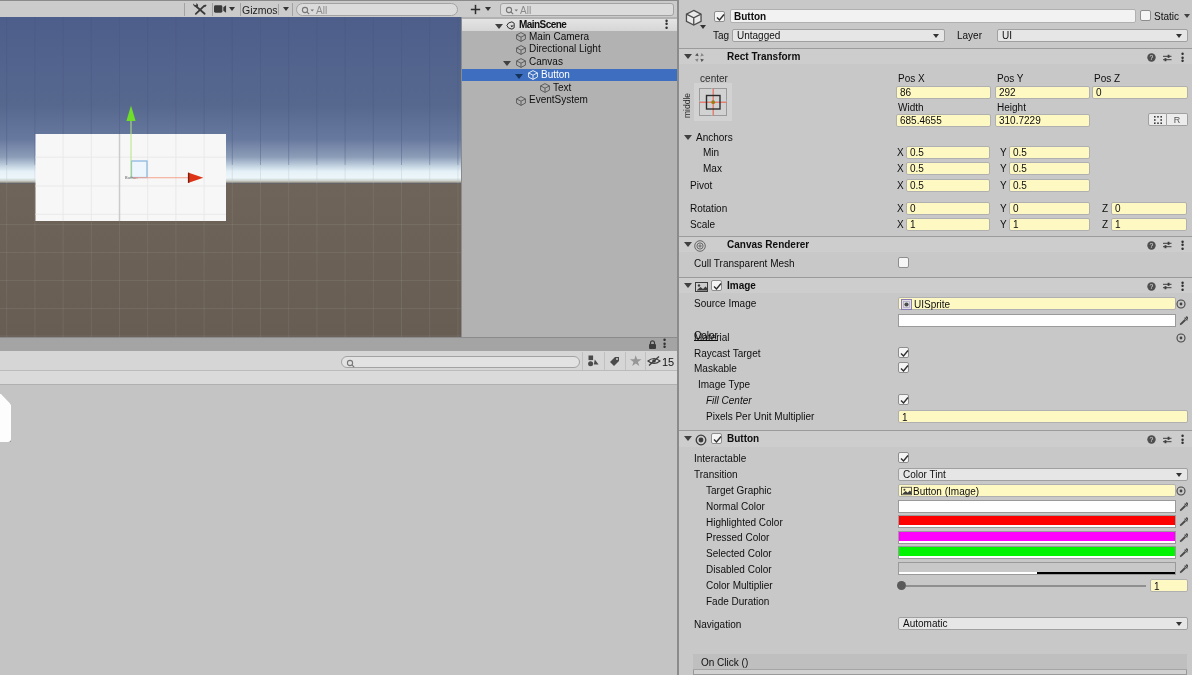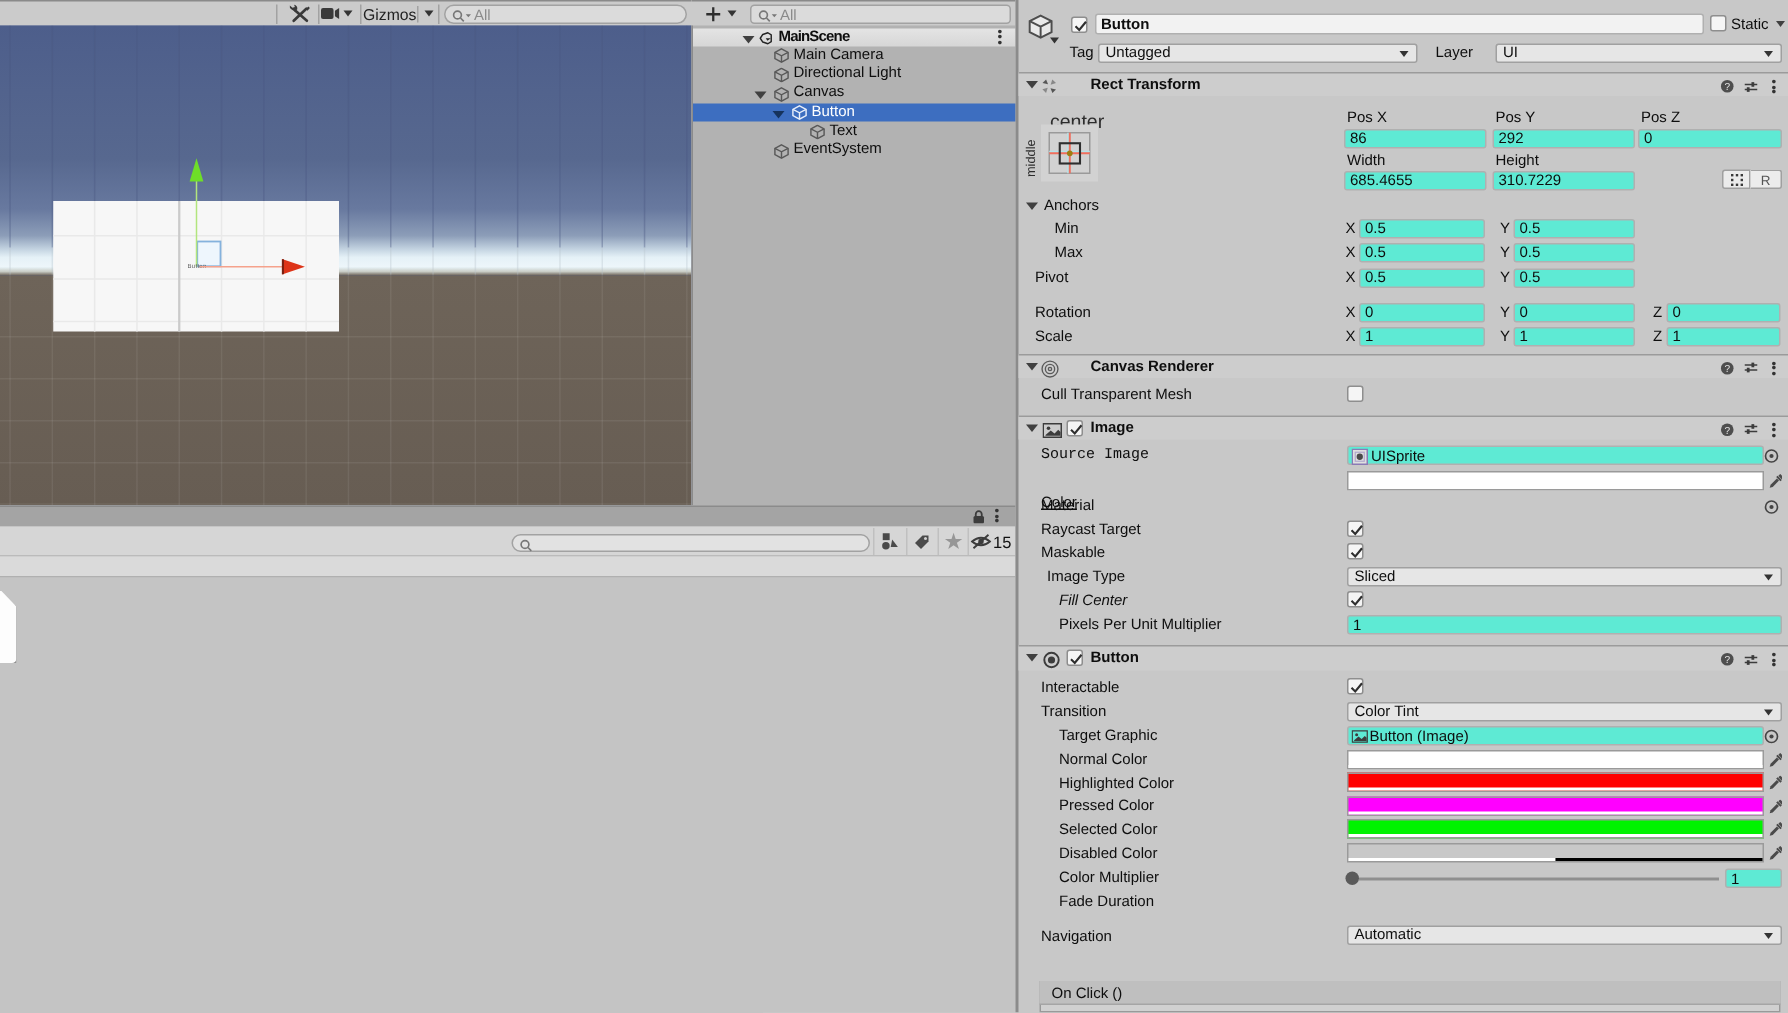--- a/index.html
+++ b/index.html
@@ -14,21 +14,21 @@
 
 #hier{left:461px;top:17px;width:216px;height:320px;background:#b2b2b2;border-left:1px solid #8b8b8b}
 .hrow{position:absolute;left:0;width:216px;height:12.5px;line-height:12.5px}
 .hsel{background:#3d6ec0;color:#fff}
 .htxt{position:absolute;top:0}
 
 #proj{left:0;top:337px;width:677px;height:338px;background:#c4c4c4}
 
 #insp{left:677px;top:0;width:515px;height:675px;background:#c8c8c8;border-left:2px solid #8b8b8b}
 .ilabel{position:absolute;line-height:12px;white-space:nowrap}
-.field{position:absolute;background:#5eead4;border:1px solid #b0b0b0;border-radius:2px;height:12.5px;line-height:10.5px;padding-left:3px;white-space:nowrap}
+.field{position:absolute;background:#fef9c3;border:1px solid #b0b0b0;border-radius:2px;height:12.5px;line-height:10.5px;padding-left:3px;white-space:nowrap}
 .drop{position:absolute;background:#e6e6e6;border:1px solid #a0a0a0;border-radius:2px;height:12.5px;line-height:10.5px;padding-left:4px}
 .drop .da{position:absolute;right:5px;top:4px;width:0;height:0;border-left:3.2px solid transparent;border-right:3.2px solid transparent;border-top:4px solid #333}
 .chk{position:absolute;width:11px;height:11px;background:#f5f5f5;border:1px solid #8e8e8e;border-radius:2px}
 .chk svg{position:absolute;left:0px;top:0px}
 .chdr{position:absolute;left:0;width:515px;background:#cdcdcd;border-top:1px solid #9b9b9b;font-weight:bold}
 .tri{position:absolute;width:0;height:0;border-left:4px solid transparent;border-right:4px solid transparent;border-top:5px solid #404040}
 .swatch{position:absolute;height:13px;border:1px solid #9a9a9a}
 </style></head>
 <body>
 
@@ -327,21 +327,21 @@
     </svg>
     <svg class="abs" style="left:484px;top:53.5px" width="8.5" height="8" viewBox="0 0 11 10">
       <g stroke="#3c3c3c" stroke-width="1.3">
         <line x1="0" y1="2.8" x2="11" y2="2.8"></line>
         <line x1="0" y1="7.2" x2="11" y2="7.2"></line>
       </g>
       <rect x="6" y="0.8" width="2.4" height="4" fill="#3c3c3c"></rect>
       <rect x="2" y="5.2" width="2.4" height="4" fill="#3c3c3c"></rect>
     </svg>
     <div class="abs" style="left:502px;top:53px;color:#333;font-size:9px;line-height:3.5px">•<br>•<br>•</div>
-    <div class="abs" style="left:21px;top:73px;width:28px;text-align:center;font-size:13px;color:#2c2c2c">center</div>
+    <div class="abs" style="left:21px;top:73px;width:28px;text-align:center;font-size:10px;color:#2c2c2c">center</div>
     <div class="abs" style="left:2px;top:88px;width:10px;height:30px">
       <div style="position:absolute;transform:rotate(-90deg);transform-origin:0 0;left:1px;top:30px;font-size:8.5px;color:#2c2c2c">middle</div>
     </div>
     <div class="abs" style="left:15px;top:83px;width:38px;height:38px;background:#d2d2d2"></div>
     <svg class="abs" style="left:15px;top:83px" width="38" height="38" viewBox="0 0 38 38">
      <rect x="5.5" y="5.5" width="27" height="27" fill="none" stroke="#9a9a9a"></rect>
      <g stroke="#b4e4ea" stroke-width="1">
         <line x1="5.5" y1="18" x2="32.5" y2="18"></line>
         <line x1="18" y1="5.5" x2="18" y2="32.5"></line>
       </g>
@@ -450,21 +450,21 @@
     </svg>
     <svg class="abs" style="left:484px;top:282px" width="8.5" height="8" viewBox="0 0 11 10">
       <g stroke="#3c3c3c" stroke-width="1.3">
         <line x1="0" y1="2.8" x2="11" y2="2.8"></line>
         <line x1="0" y1="7.2" x2="11" y2="7.2"></line>
       </g>
       <rect x="6" y="0.8" width="2.4" height="4" fill="#3c3c3c"></rect>
       <rect x="2" y="5.2" width="2.4" height="4" fill="#3c3c3c"></rect>
     </svg>
     <div class="abs" style="left:502px;top:281.5px;color:#333;font-size:9px;line-height:3.5px">•<br>•<br>•</div>
-    <div class="ilabel" style="left:15px;top:298px;font-family:Liberation Mono, monospace;">Source Image</div>
+    <div class="ilabel" style="left:15px;top:298px;">Source Image</div>
     <div class="field" style="left:219px;top:297px;width:278px;height:13px;line-height:11px;"><span style="position:relative;top:1px"></span></div>
     <svg class="abs" style="left:222px;top:298.5px" width="11" height="11" viewBox="0 0 11 11">
       <rect x="0.5" y="0.5" width="10" height="10" fill="#e0e0e0" stroke="#8a7bb5"></rect>
       <rect x="2.5" y="2.5" width="6" height="6" fill="none" stroke="#b0a8cc" stroke-width="0.8"></rect>
       <circle cx="5.5" cy="5.5" r="2.1" fill="#4a4a4a"></circle>
     </svg>
     <div class="ilabel" style="left:235px;top:299px">UISprite</div>
     <svg class="abs" style="left:497px;top:299px" width="10" height="10" viewBox="0 0 10 10">
       <circle cx="5" cy="5" r="4" fill="none" stroke="#444" stroke-width="1.1"></circle>
       <circle cx="5" cy="5" r="1.4" fill="#444"></circle>
@@ -487,21 +487,20 @@
         <path d="M2 5.5 L4.5 8 L9 2.5" fill="none" stroke="#2e2e2e" stroke-width="1.4"></path>
       </svg>
     </div>
     <div class="ilabel" style="left:15px;top:363px;">Maskable</div>
     <div class="chk" style="left:219px;top:362px">
       <svg width="11" height="11" viewBox="0 0 11 11">
         <path d="M2 5.5 L4.5 8 L9 2.5" fill="none" stroke="#2e2e2e" stroke-width="1.4"></path>
       </svg>
     </div>
     <div class="ilabel" style="left:19px;top:379px;">Image Type</div>
-    <div class="drop" style="left:219px;top:378px;width:290px"><span style="position:relative;top:1px">Sliced</span><div class="da"></div></div>
     <div class="ilabel" style="left:27px;top:395px;font-style:italic;">Fill Center</div>
     <div class="chk" style="left:219px;top:394px">
       <svg width="11" height="11" viewBox="0 0 11 11">
         <path d="M2 5.5 L4.5 8 L9 2.5" fill="none" stroke="#2e2e2e" stroke-width="1.4"></path>
       </svg>
     </div>
     <div class="ilabel" style="left:27px;top:411px;">Pixels Per Unit Multiplier</div>
     <div class="field" style="left:219px;top:410px;width:290px;height:13px;line-height:11px;"><span style="position:relative;top:1px">1</span></div>
     <div class="chdr" style="top:430px;height:16.5px"></div>
     <div class="tri" style="left:5px;top:436px"></div>

